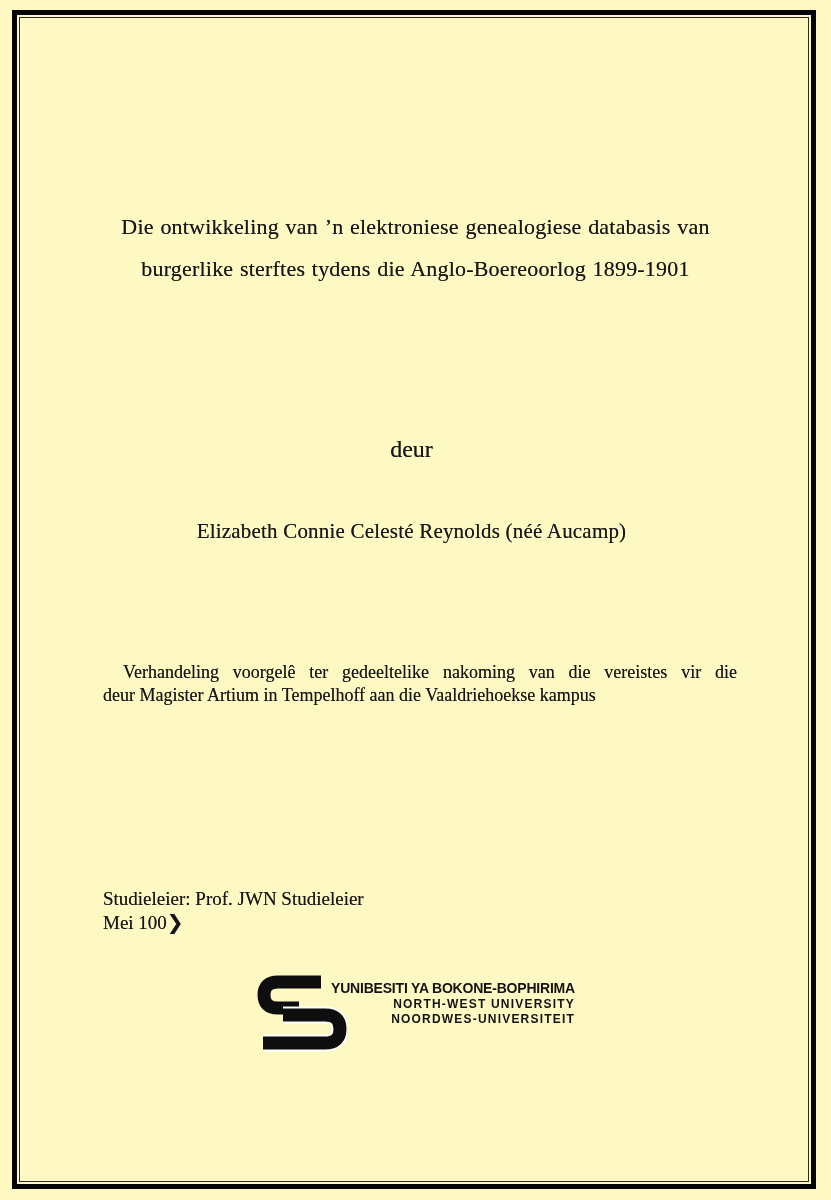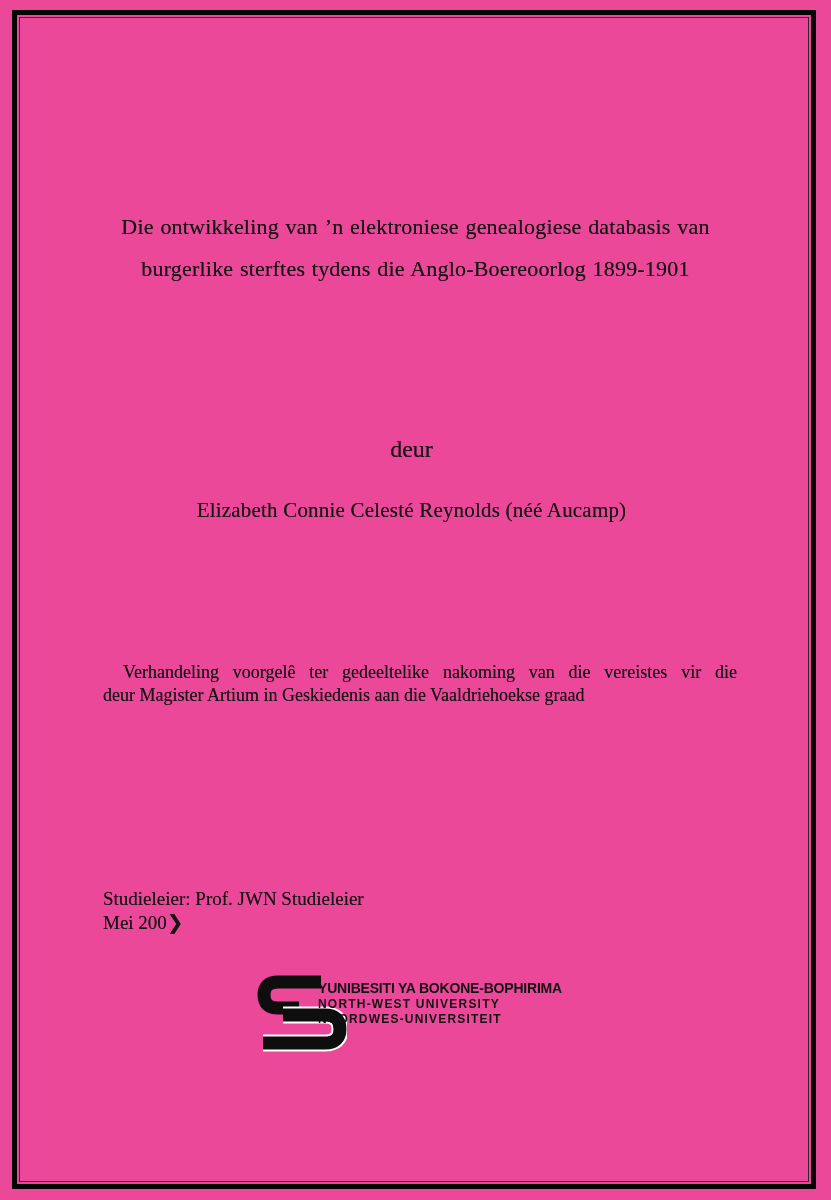--- a/index.html
+++ b/index.html
@@ -4,21 +4,21 @@
 <style>
   html, body {
     margin: 0;
     padding: 0;
     background: #ffffff;
   }
   .sheet {
     position: relative;
     width: 831px;
     height: 1200px;
-    background: #ec4899;
+    background: #fef9c3;
     overflow: hidden;
     font-family: "Liberation Serif", "DejaVu Serif", serif;
     color: #161616;
   }
   
   .frame-outer {
     position: absolute;
     left: 12px; top: 10px; right: 15px; bottom: 11px;
     border: 5px solid #050505;
   }
@@ -40,21 +40,21 @@
     word-spacing: 1px;
   }
   .deur {
     position: absolute;
     left: 0; right: 8px; top: 436px;
     text-align: center;
     font-size: 24px;
   }
   .author {
     position: absolute;
-    left: 0; right: 8px; top: 498px;
+    left: 0; right: 8px; top: 519px;
     text-align: center;
     font-size: 21px;
     letter-spacing: 0.2px;
   }
   .statement {
     position: absolute;
     left: 103px; top: 661px;
     width: 634px;
     font-size: 18px;
     line-height: 23.2px;
@@ -84,20 +84,21 @@
     width: 330px; height: 90px;
   }
   .logo-mark {
     position: absolute;
     left: 0; top: 0;
   }
   .logo-text {
     position: absolute;
     left: 61px; top: 10px;
     width: 257px;
+    text-align: right;
     font-family: "Liberation Sans", "DejaVu Sans", sans-serif;
     font-weight: bold;
     color: #121212;
     white-space: nowrap;
   }
   .logo-line1 {
     font-size: 14px;
     letter-spacing: -0.2px;
     line-height: 15.5px;
   }
@@ -120,26 +121,26 @@
     <div>Die ontwikkeling van ’n elektroniese genealogiese databasis van</div>
     <div>burgerlike sterftes tydens die Anglo-Boereoorlog 1899-1901</div>
   </div>
 
   <div class="deur ink">deur</div>
 
   <div class="author ink">Elizabeth Connie Celesté Reynolds (néé Aucamp)</div>
 
   <div class="statement ink">
     <div class="justified">Verhandeling voorgelê ter gedeeltelike nakoming van die vereistes vir die</div>
-    <div><span>deur </span><span class="italic">Magister Artium</span><span> in Geskiedenis aan die Vaaldriehoekse graad</span></div>
+    <div><span>deur </span><span class="italic">Magister Artium</span><span> in Tempelhoff aan die Vaaldriehoekse kampus</span></div>
   </div>
 
   <div class="supervisor-block ink">
     <div>Studieleier: Prof. JWN Studieleier</div>
-    <div><span>Mei 200</span><span class="date-glyph">❯</span></div>
+    <div><span>Mei 100</span><span class="date-glyph">❯</span></div>
   </div>
 
   <div class="logo">
     <svg class="logo-mark" width="90" height="85" viewBox="0 0 90 85" xmlns="http://www.w3.org/2000/svg">
 
       <path d="M 64 11 H 21 Q 7 11 7 24 Q 7 37 21 37 H 42" fill="none" stroke="#0e0e0e" stroke-width="13"></path>
 
       <path d="M 26 44 H 68 Q 83 44 83 58 Q 83 72 68 72 H 6" fill="none" stroke="#ffffff" stroke-width="17"></path>
       <path d="M 26 44 H 68 Q 83 44 83 58 Q 83 72 68 72 H 6" fill="none" stroke="#0e0e0e" stroke-width="13"></path>
     </svg>

